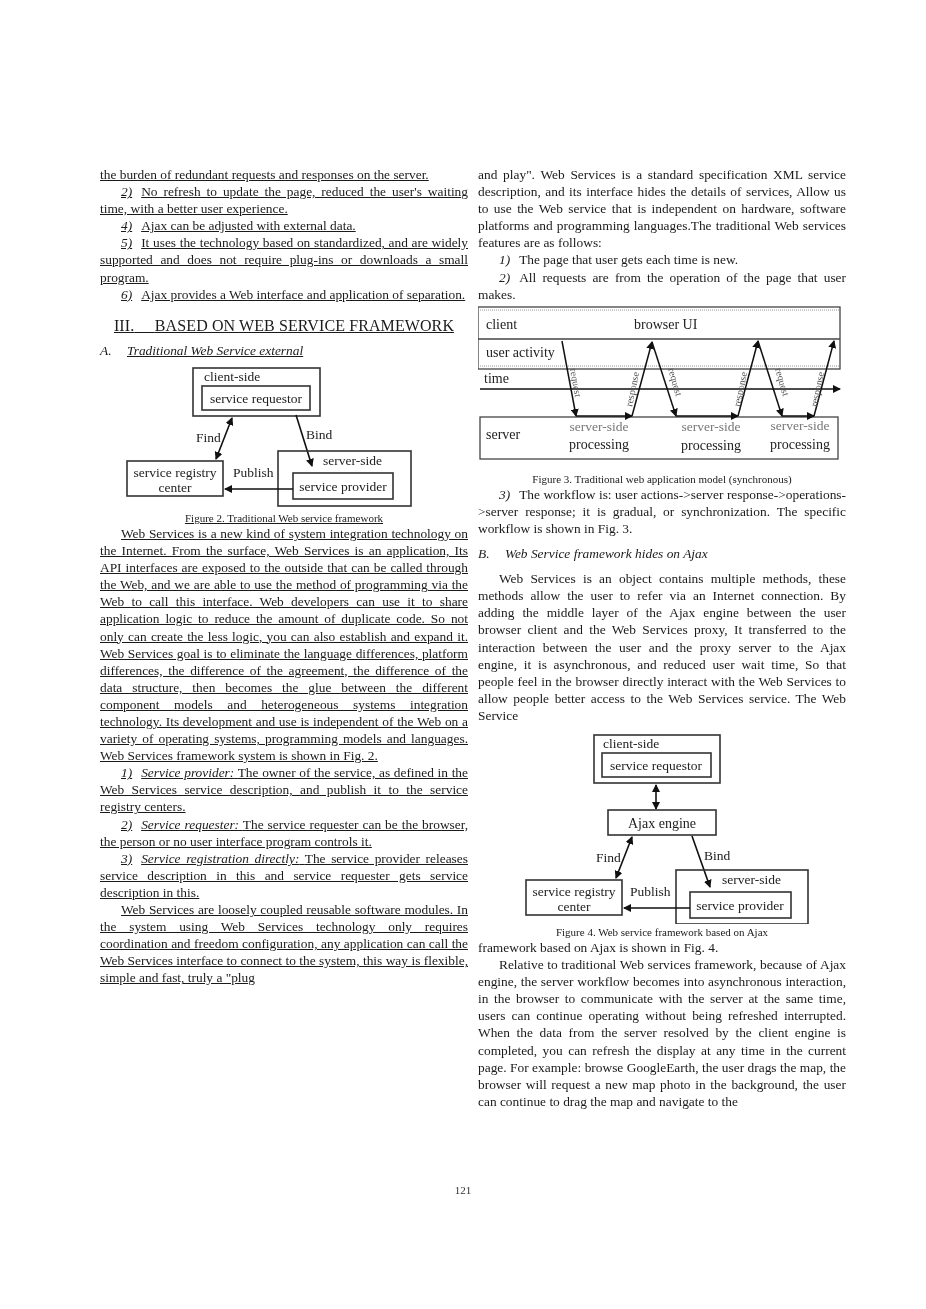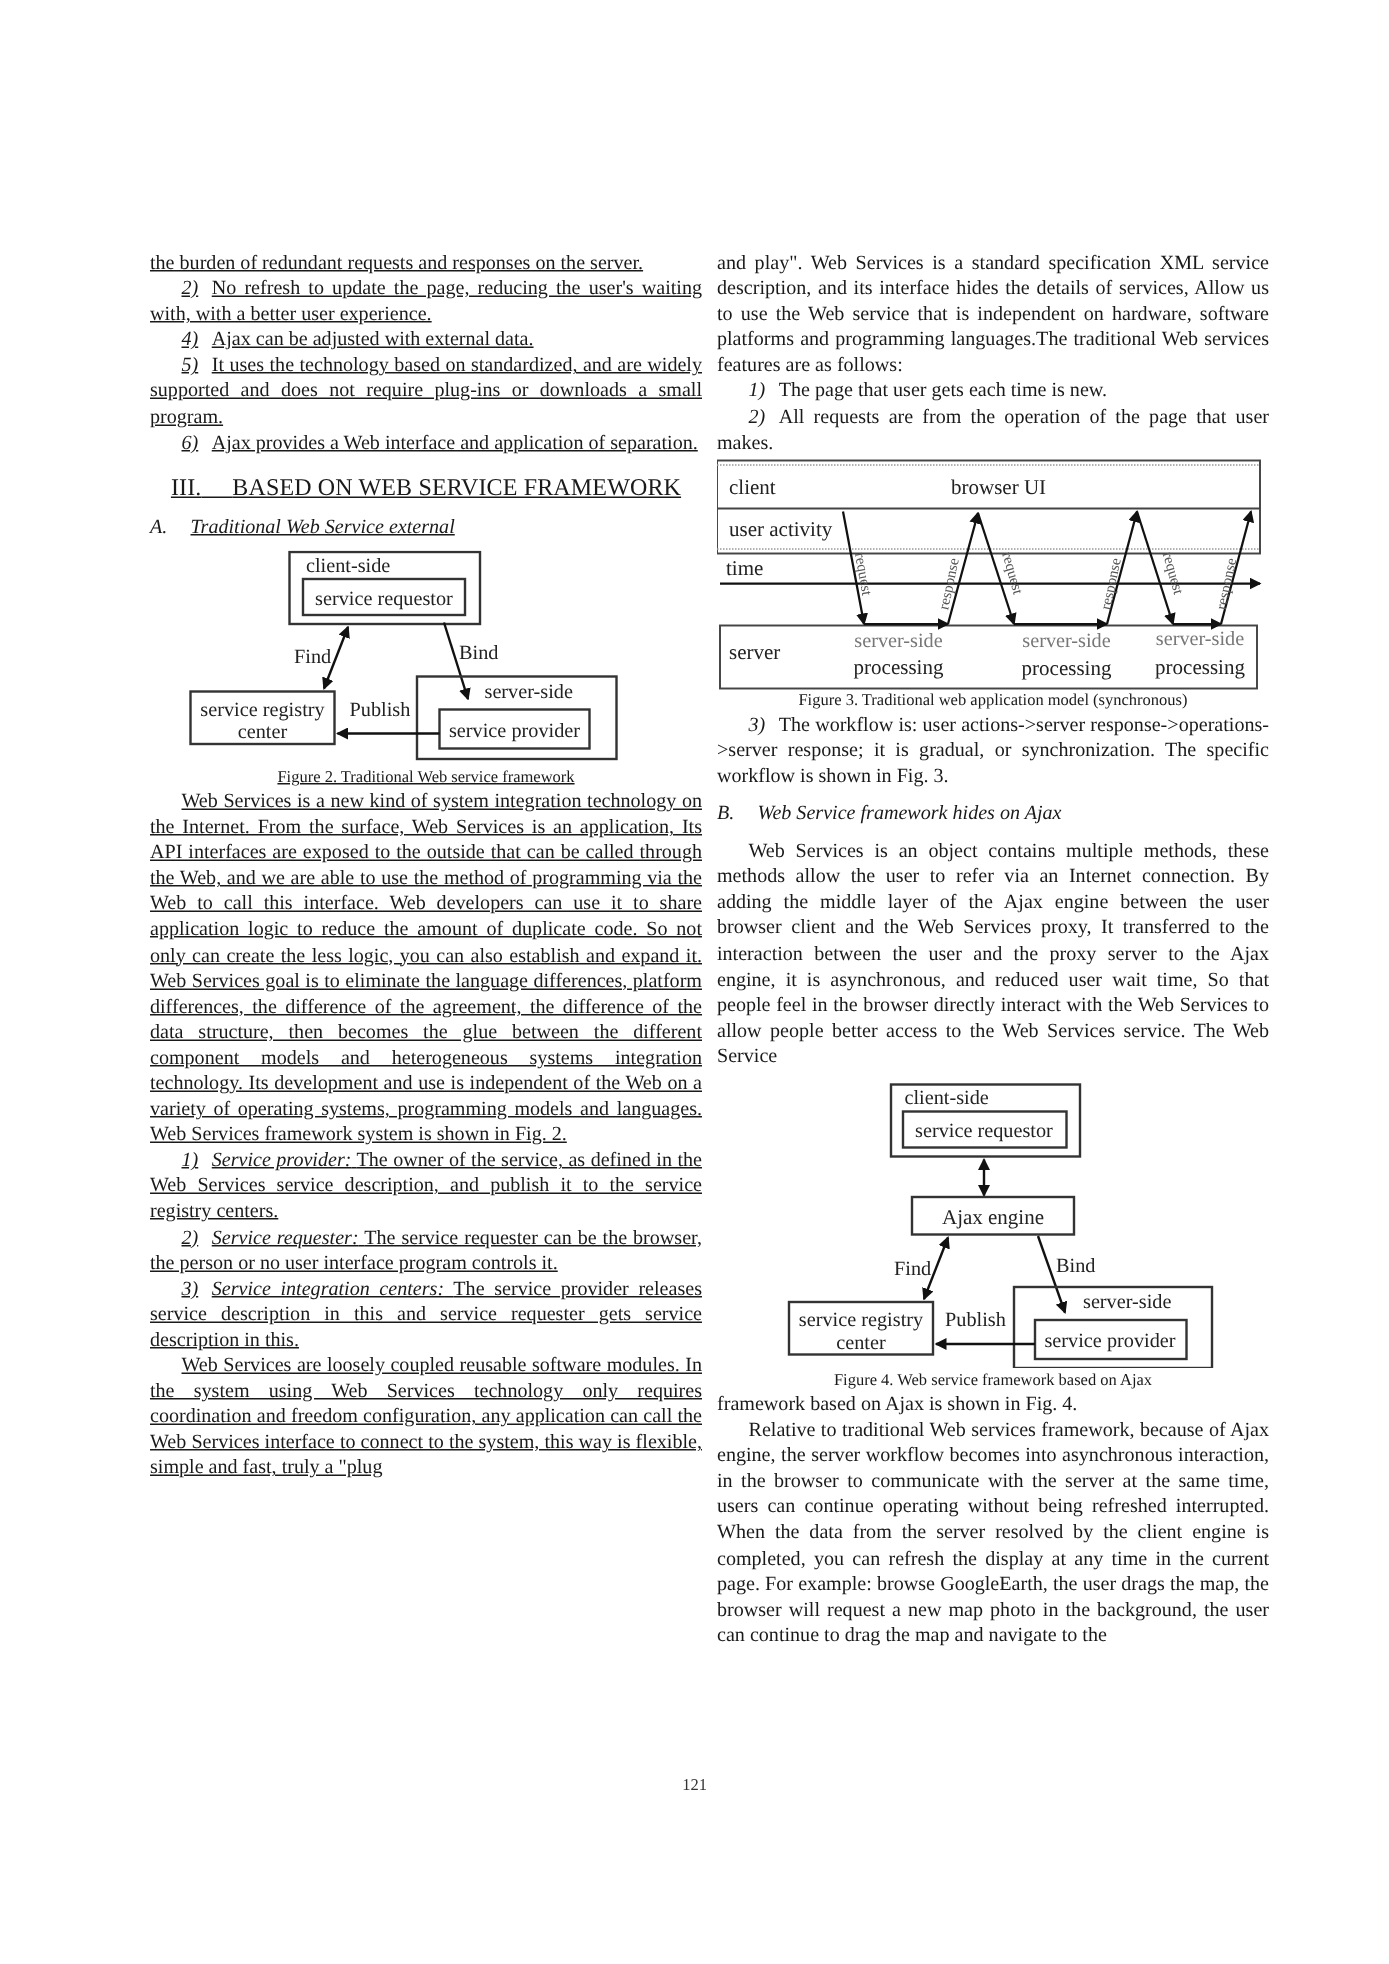--- a/index.html
+++ b/index.html
@@ -20,21 +20,21 @@
   .fig svg { display:block; }
   svg text { font-family:"Liberation Serif", "DejaVu Serif", serif; }
   .pageno { position:absolute; left:0; width:926px; top:1184px; text-align:center; font-size:11px; color:#333; }
 </style>
 </head>
 <body>
 
 <div class="col col-left">
   <p>the burden of redundant requests and responses on the server.</p>
 
-  <p class="ind"><span class="num">2)</span><span>No refresh to update the page, reducing the user's waiting with, with a better user experience.</span></p>
+  <p class="ind"><span class="num">2)</span><span>No refresh to update the page, reduced the user's waiting time, with a better user experience.</span></p>
   <p class="ind"><span class="num">4)</span><span>Ajax can be adjusted with external data.</span></p>
   <p class="ind"><span class="num">5)</span><span>It uses the technology based on standardized, and are widely supported and does not require plug-ins or downloads a small program.</span></p>
   <p class="ind"><span class="num">6)</span><span>Ajax provides a Web interface and application of separation.</span></p>
 
   <div class="sec">
     <span>III.</span>&nbsp;&nbsp;&nbsp;&nbsp;&nbsp;<span>BASED ON WEB SERVICE FRAMEWORK</span>
   </div>
 
   <div class="sub">
     <span class="lbl">A.</span><span>Traditional Web Service external</span>
@@ -74,21 +74,21 @@
       <line x1="193" y1="122" x2="125" y2="122" stroke="#111" stroke-width="1.6" marker-end="url(#ah2)"></line>
       <text x="133" y="110" font-size="13.5" fill="#222"><tspan>Publish</tspan></text>
     </svg>
   </div>
   <div class="cap" style="margin-top:3px;">Figure 2.    Traditional Web service framework</div>
 
   <p class="ind">Web Services is a new kind of system integration technology on the Internet. From the surface, Web Services is an application, Its API interfaces are exposed to the outside that can be called through the Web, and we are able to use the method of programming via the Web to call this interface. Web developers can use it to share application logic to reduce the amount of duplicate code. So not only can create the less logic, you can also establish and expand it. Web Services goal is to eliminate the language differences, platform differences, the difference of the agreement, the difference of the data structure, then becomes the glue between the different component models and heterogeneous systems integration technology. Its development and use is independent of the Web on a variety of operating systems, programming models and languages. Web Services framework system is shown in Fig. 2.</p>
 
   <p class="ind"><span class="num">1)</span><span class="it">Service provider:</span> <span>The owner of the service, as defined in the Web Services service description, and publish it to the service registry centers.</span></p>
   <p class="ind"><span class="num">2)</span><span class="it">Service requester:</span> <span>The service requester can be the browser, the person or no user interface program controls it.</span></p>
-  <p class="ind"><span class="num">3)</span><span class="it">Service integration centers:</span> <span>The service provider releases service description in this and service requester gets service description in this.</span></p>
+  <p class="ind"><span class="num">3)</span><span class="it">Service registration directly:</span> <span>The service provider releases service description in this and service requester gets service description in this.</span></p>
 
   <p class="ind">Web Services are loosely coupled reusable software modules. In the system using Web Services technology only requires coordination and freedom configuration, any application can call the Web Services interface to connect to the system, this way is flexible, simple and fast, truly a "plug</p>
 </div>
 
 <div class="col col-right">
   <p>and play". Web Services is a standard specification XML service description, and its interface hides the details of services, Allow us to use the Web service that is independent on hardware, software platforms and programming languages.The traditional Web services features are as follows:</p>
   <p class="ind"><span class="num">1)</span><span>The page that user gets each time is new.</span></p>
   <p class="ind"><span class="num">2)</span><span>All requests are from the operation of the page that user makes.</span></p>
 
   <div class="fig" style="height:156px; margin-top:2px;">
@@ -132,21 +132,21 @@
       <text transform="translate(339,102) rotate(-78)" font-size="10" fill="#555"><tspan>response</tspan></text>
 
       <text x="121" y="126" font-size="13.5" text-anchor="middle" fill="#777"><tspan>server-side</tspan></text>
       <text x="121" y="144" font-size="14" text-anchor="middle" fill="#222"><tspan>processing</tspan></text>
       <text x="233" y="126" font-size="13.5" text-anchor="middle" fill="#777"><tspan>server-side</tspan></text>
       <text x="233" y="145" font-size="14" text-anchor="middle" fill="#222"><tspan>processing</tspan></text>
       <text x="322" y="125" font-size="13.5" text-anchor="middle" fill="#777"><tspan>server-side</tspan></text>
       <text x="322" y="144" font-size="14" text-anchor="middle" fill="#222"><tspan>processing</tspan></text>
     </svg>
   </div>
-  <div class="cap" style="">Figure 3.    Traditional web application model (synchronous)</div>
+  <div class="cap" style="margin-top:12px;">Figure 3.    Traditional web application model (synchronous)</div>
 
   <p class="ind"><span class="num">3)</span><span>The workflow is: user actions-&gt;server response-&gt;operations-&gt;server response; it is gradual, or synchronization. The specific workflow is shown in Fig. 3.</span></p>
 
   <div class="sub">
     <span class="lbl">B.</span><span>Web Service framework  hides on Ajax</span>
   </div>
 
   <p class="ind">Web Services is an object contains multiple methods, these methods allow the user to refer via an Internet connection. By adding the middle layer of the Ajax engine between the user browser client and the Web Services proxy, It transferred to the interaction between the user and the proxy server to the Ajax engine, it is asynchronous, and reduced user wait time, So that people feel in the browser directly interact with the Web Services to allow people better access to the Web Services service. The Web Service</p>
 
   <div class="fig" style="height:192px; margin-top:8px;">

